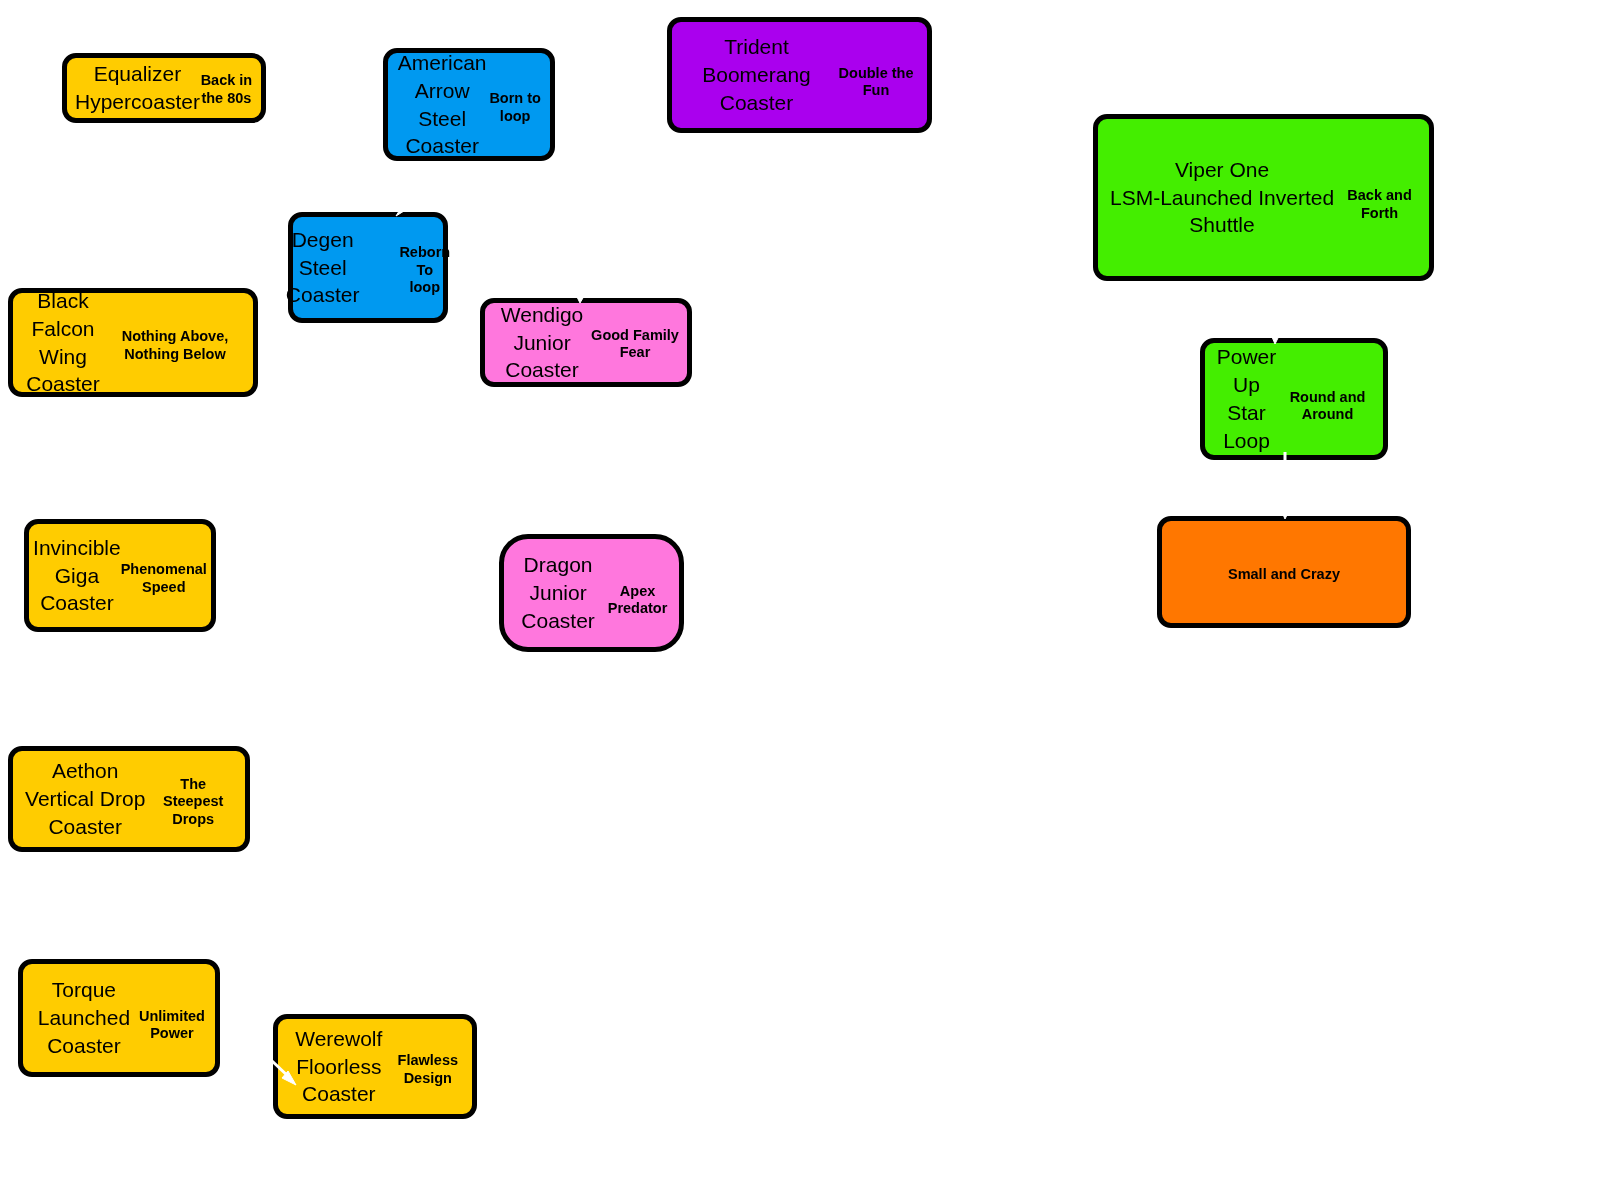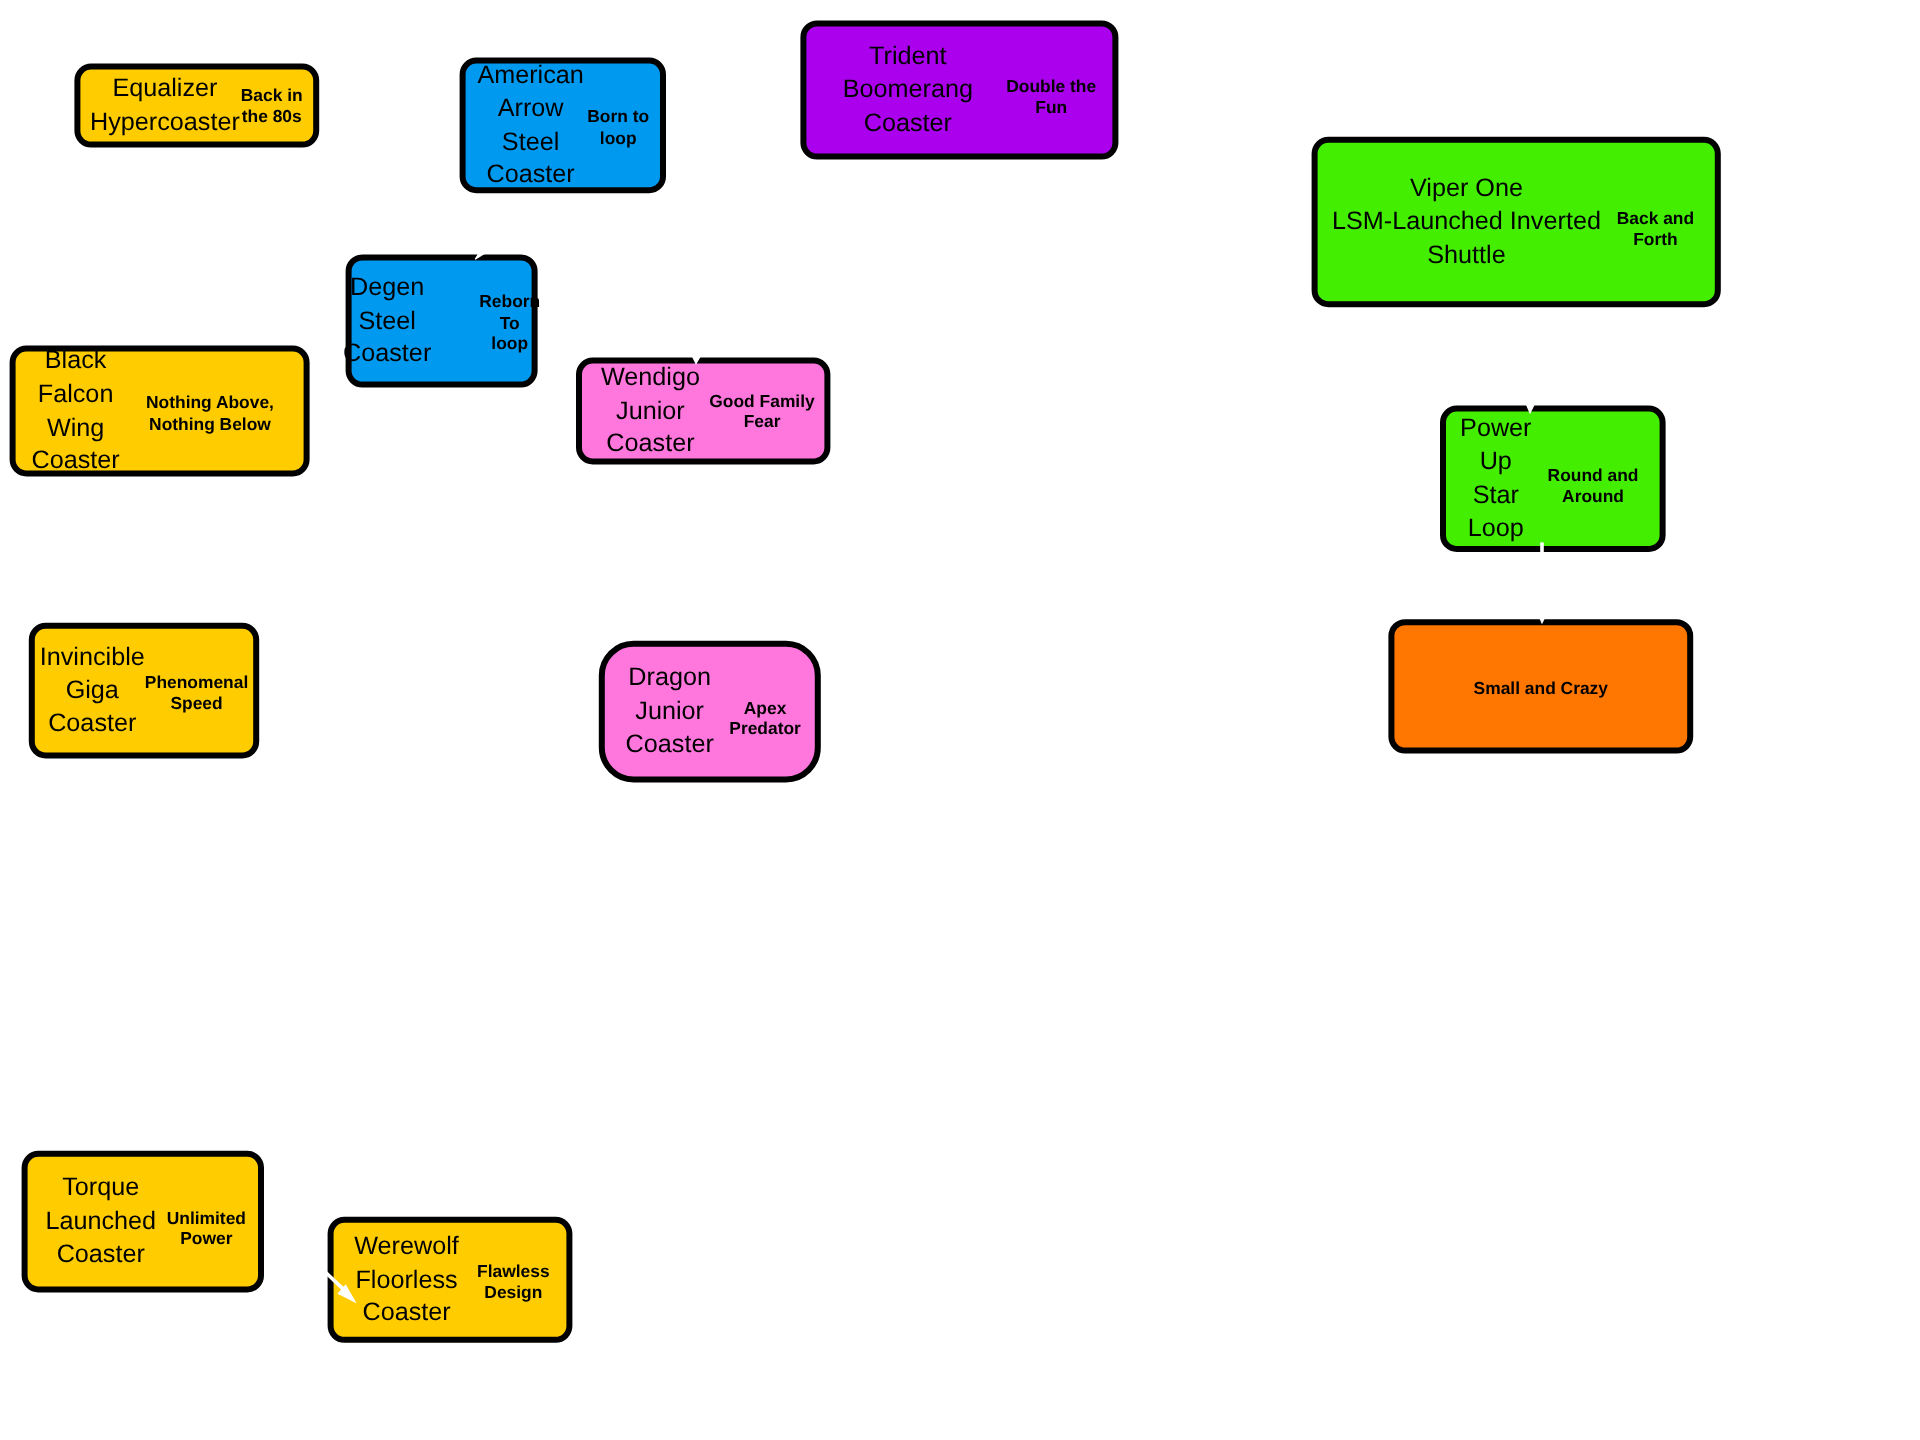--- a/index.html
+++ b/index.html
@@ -80,21 +80,21 @@
     <div class="node compact" style="left: 383px; top: 48px; width: 172px; height: 113px; background: rgb(0, 153, 240);">
       <div class="title">American Arrow
 Steel Coaster</div>
       <div class="subtitle">Born to loop</div>
     </div>
     <div class="node" style="left: 667px; top: 17px; width: 265px; height: 116px; background: rgb(170, 0, 238);">
       <div class="title">Trident
 Boomerang Coaster</div>
       <div class="subtitle">Double the Fun</div>
     </div>
-    <div class="node" style="left: 1093px; top: 114px; width: 341px; height: 142px; background: rgb(68, 238, 0);">
+    <div class="node" style="left: 1093px; top: 114px; width: 341px; height: 167px; background: rgb(68, 238, 0);">
       <div class="title">Viper One
 LSM-Launched Inverted Shuttle</div>
       <div class="subtitle">Back and Forth</div>
     </div>
     <div class="node compact" style="left: 288px; top: 212px; width: 160px; height: 111px; background: rgb(0, 153, 240); gap: 40px;">
       <div class="title">Degen
 Steel Coaster</div>
       <div class="subtitle">Reborn To loop</div>
     </div>
     <div class="node compact" style="left: 8px; top: 288px; width: 250px; height: 109px; background: rgb(255, 204, 0);">
@@ -117,20 +117,25 @@
 Giga Coaster</div>
       <div class="subtitle">Phenomenal Speed</div>
     </div>
     <div class="node" style="left: 499px; top: 534px; width: 185px; height: 118px; background: rgb(255, 119, 221); border-radius: 29px;">
       <div class="title">Dragon
 Junior Coaster</div>
       <div class="subtitle">Apex Predator</div>
     </div>
     <div class="node compact" style="left: 1157px; top: 516px; width: 254px; height: 112px; background: rgb(255, 119, 0);">
       <div class="subtitle">Small and Crazy</div>
+    </div>
+    <div class="node compact" style="left: 8px; top: 746px; width: 242px; height: 106px; background: rgb(255, 204, 0);">
+      <div class="title">Aethon
+Vertical Drop Coaster</div>
+      <div class="subtitle">The Steepest Drops</div>
     </div>
     <div class="node" style="left: 18px; top: 959px; width: 202px; height: 118px; background: rgb(255, 204, 0);">
       <div class="title">Torque
 Launched Coaster</div>
       <div class="subtitle">Unlimited Power</div>
     </div>
     <div class="node compact" style="left: 273px; top: 1014px; width: 204px; height: 105px; background: rgb(255, 204, 0);">
       <div class="title">Werewolf
 Floorless Coaster</div>
       <div class="subtitle">Flawless Design</div>

